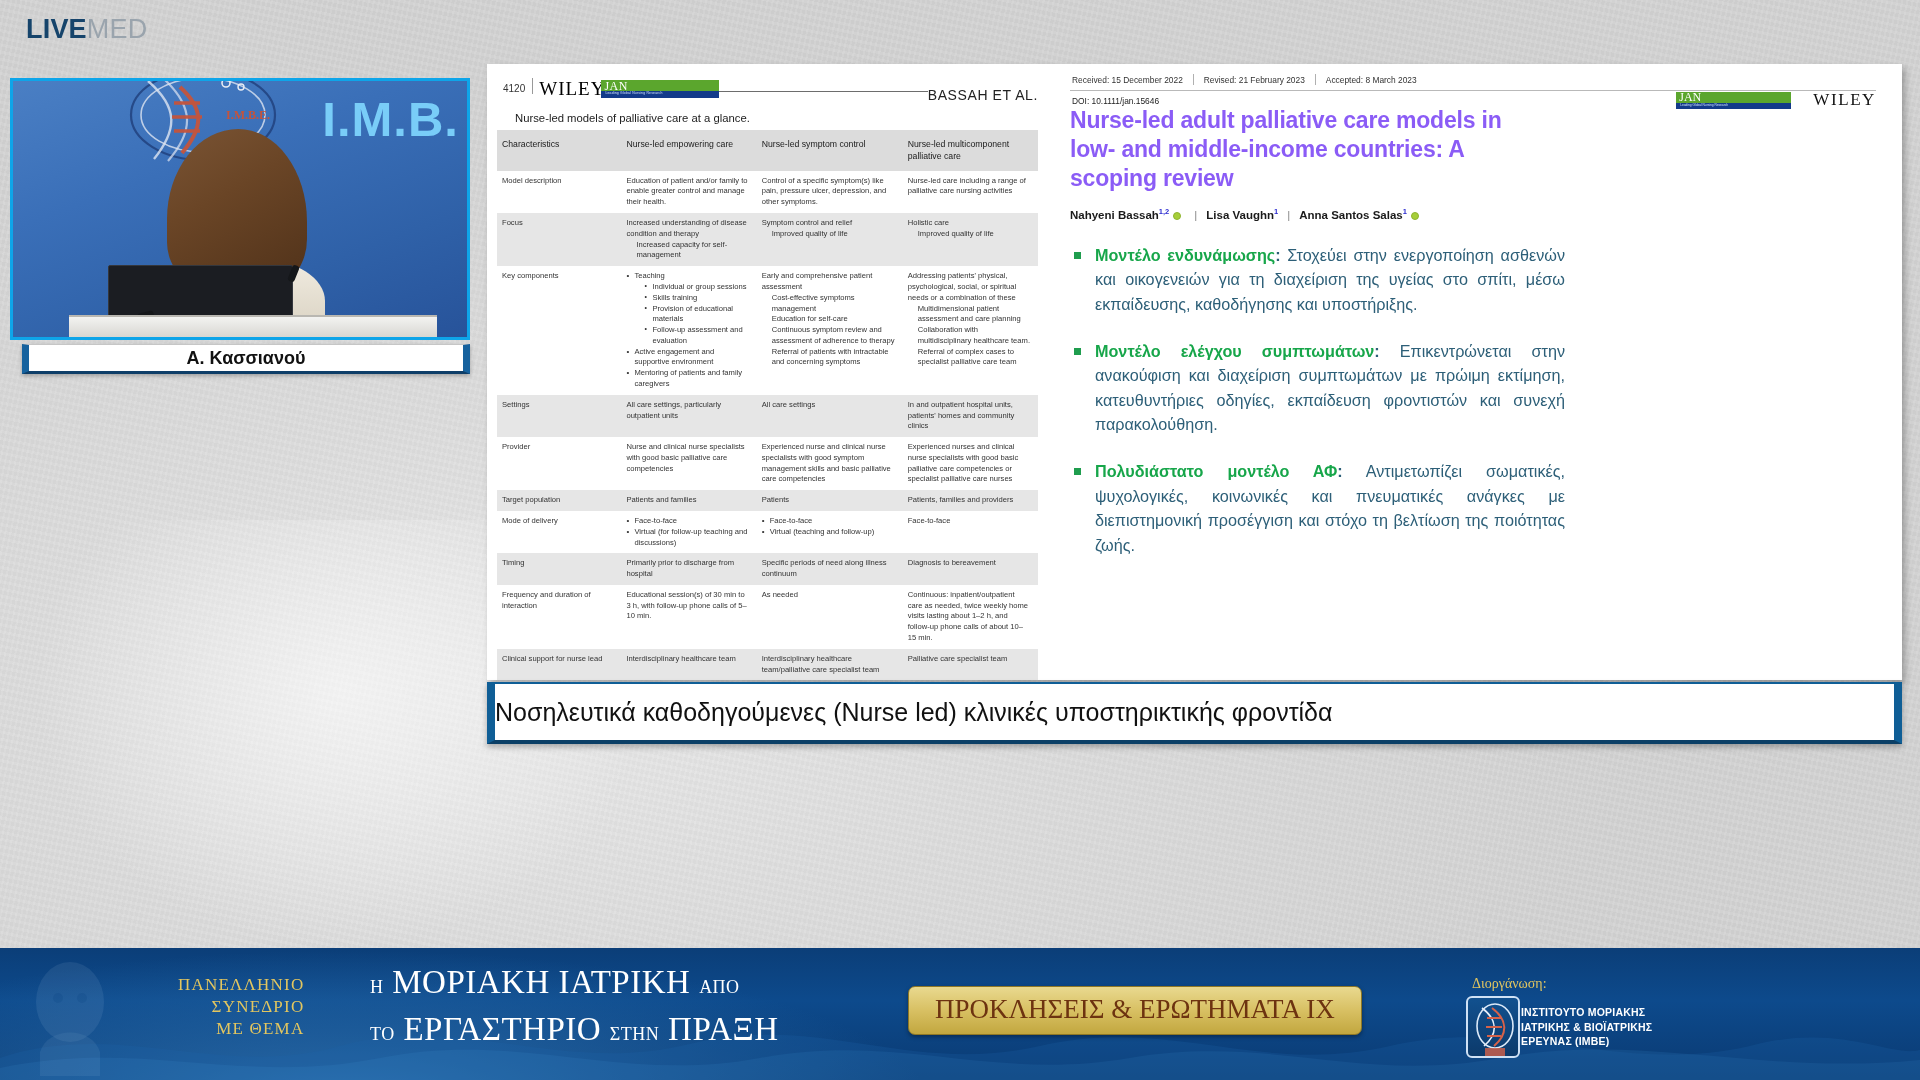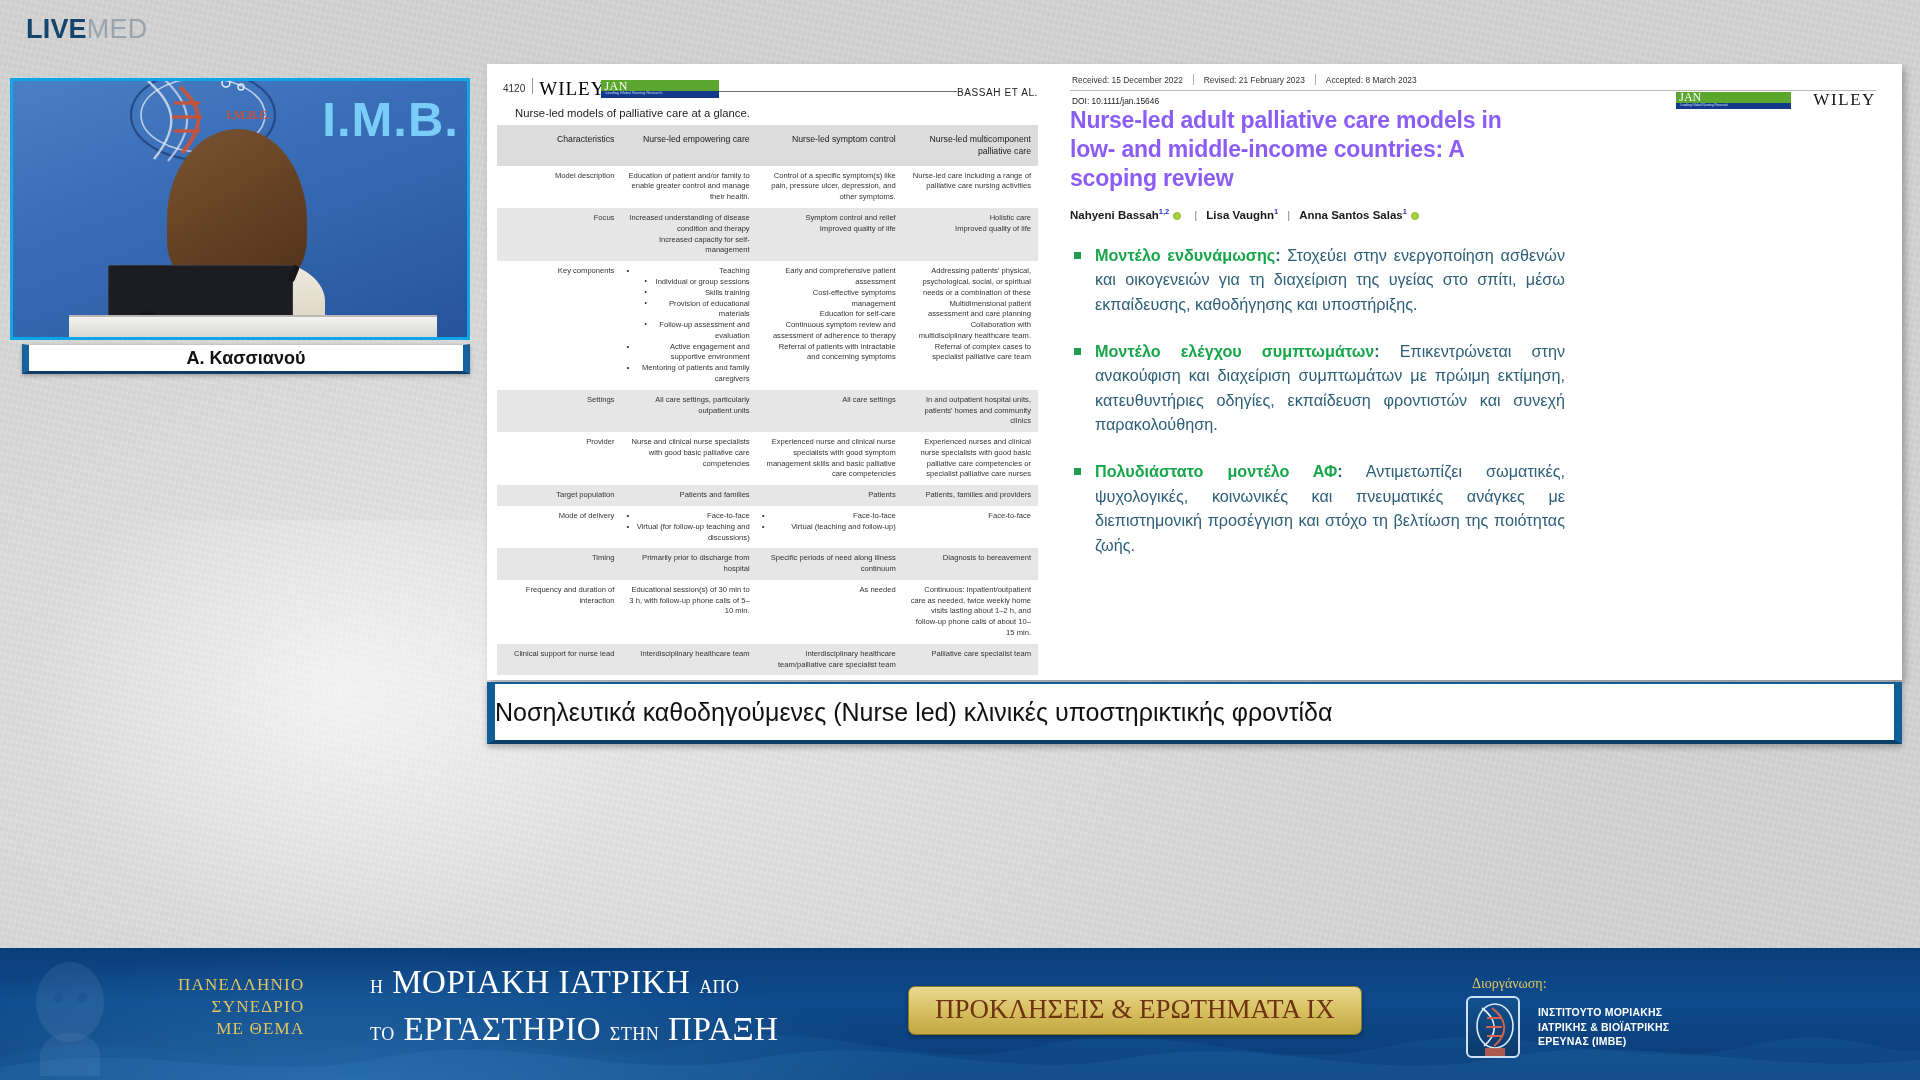--- a/index.html
+++ b/index.html
@@ -143,34 +143,34 @@
   .jan-blue  { position: absolute; left:0; top:11px; width: 118px; height: 7px; background: #133a8a; }
   .jan-word  {
     position: absolute; left: 3px; top: -1px; font-family: "Liberation Serif", serif;
     font-size: 12px; color: #ffffff; letter-spacing: .5px;
   }
   .jan-sub {
     position: absolute; left: 4px; top: 11px; font-size: 3.4px; color: #cfe0ff; letter-spacing: .2px;
   }
   .rule-right { flex: 1; height: 1px; background: #6d6d6d; margin-top: 13px; }
   .bassah-et-al {
-    font-size: 10px; letter-spacing: .6px; color: #222; padding-top: 9px; white-space: nowrap;
+    font-size: 14px; letter-spacing: .6px; color: #222; padding-top: 9px; white-space: nowrap;
   }
 
   .tbl-caption {
     font-size: 11.3px; color: #222; margin: 9px 0 6px 18px;
     font-family: "Liberation Sans", sans-serif;
   }
   table.jtbl {
     width: 100%; border-collapse: collapse;
     font-size: 7.6px; color: #333; line-height: 1.42;
   }
   table.jtbl th, table.jtbl td {
     vertical-align: top; padding: 5px 7px 5px 5px;
-    font-weight: 400; text-align: right;
+    font-weight: 400; text-align: left;
   }
   table.jtbl th { font-size: 8.7px; color: #1b1b1b; padding-top: 8px; padding-bottom: 8px; }
   table.jtbl col.c0 { width: 23%; }
   table.jtbl col.c1 { width: 25%; }
   table.jtbl col.c2 { width: 27%; }
   table.jtbl col.c3 { width: 25%; }
   tr.shade { background: #e6e6e6; }
   tr.hdrow { background: #dcdcdc; }
   td .sub { display: block; padding-left: 10px; }
   ul.tl { list-style: none; margin: 0; padding: 0; }
@@ -290,21 +290,21 @@
     border: 1.5px solid #8e7725; border-radius: 7px;
     color: #6d3310; font-family: "Liberation Serif", serif; font-size: 27px;
     box-shadow: 0 2px 4px rgba(0,0,0,.35);
   }
   .bb-org-label {
     position: absolute; left: 1472px; top: 28px; color: #e3c65f;
     font-family: "Liberation Serif", serif; font-size: 14px;
   }
   .bb-org {
     position: absolute; left: 1466px; top: 48px;
-    display: flex; align-items: center; gap: 18px;
+    display: flex; align-items: center; gap: 1px;
   }
   .org-seal {
     width: 54px; height: 62px; flex: none;
     border: 2px solid #cfe1f5; border-radius: 6px;
     background: linear-gradient(180deg,#12518f,#0c3a6b);
     position: relative; overflow: hidden;
   }
   .org-text {
     color: #ffffff; font-size: 10.5px; line-height: 1.42; font-weight: 700;
     font-family: "Liberation Sans", sans-serif; letter-spacing: .2px;

